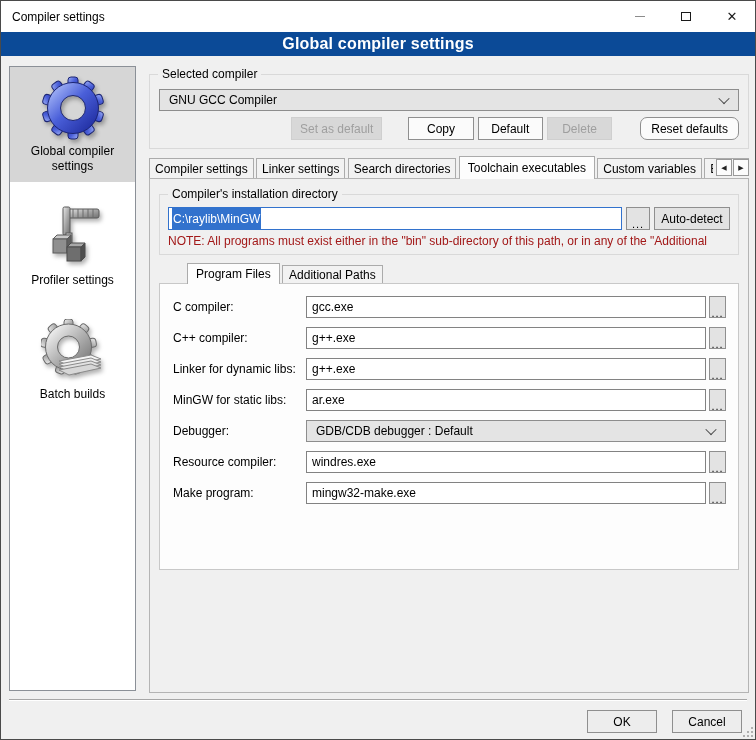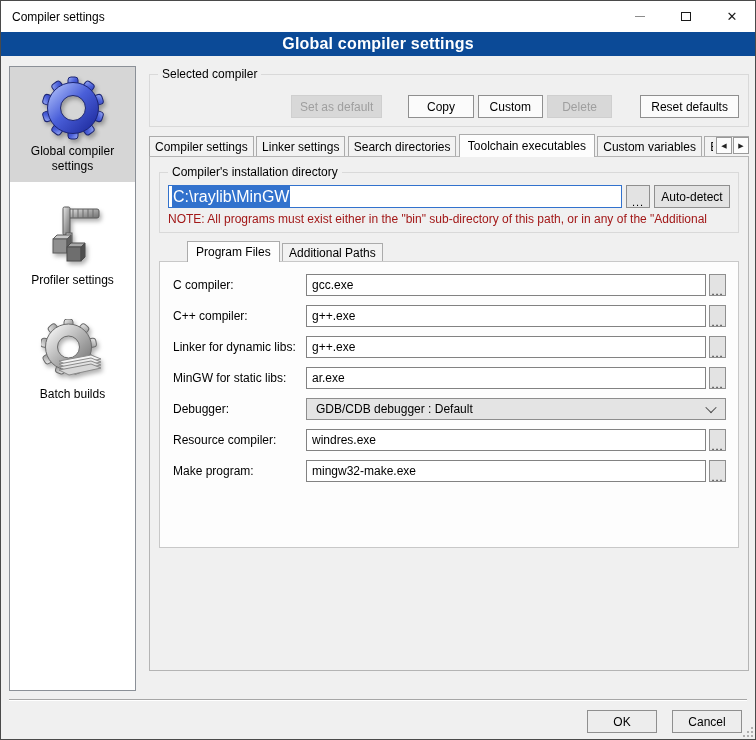--- a/index.html
+++ b/index.html
@@ -70,21 +70,21 @@
   .scroll-btn + .scroll-btn { margin-left:1px; }
 
   
   .tabpanel { position:relative; margin-top:-1px; border:1px solid #b4b4b4; background:#f0f0f0;
               height:515px; padding:14px 9px 0; z-index:1; }
 
   .gb-dir { padding:12px 8px 6px; margin-top:1px; }
   .dir-row { display:flex; height:23px; }
   .dir-input { flex:1; height:23px; background:#fff; border:1px solid #3272cd; padding:2px 3px;
                display:flex; align-items:center; overflow:hidden; white-space:nowrap; }
-  .dir-input .sel { background:#3272cd; color:#fff; padding:16px 1px; font-size:16px; }
+  .dir-input .sel { background:#3272cd; color:#fff; padding:16px 1px; font-size:12px; }
   .dots-btn { width:24px; height:23px; margin-left:4px; background:#e3e3e3; border:1px solid #8f8f8f;
               font-size:11px; letter-spacing:1px; display:inline-flex; align-items:flex-end; justify-content:center;
               padding-bottom:5px; line-height:0; }
   .autodetect { width:76px; margin-left:4px; }
   .note { margin-top:4px; color:#a21818; font-size:12px; white-space:nowrap; overflow:hidden; }
 
   .subtabstrip { position:relative; margin-top:8px; height:21px; width:100%; }
   .subtab { display:inline-flex; align-items:center; height:19px; margin-top:2px; padding:0 6px;
             border:1px solid #ababab; border-bottom:none; background:#f2f2f2; font-size:12px; vertical-align:bottom; }
   .subtab + .subtab { margin-left:-1px; }
@@ -225,26 +225,30 @@
           </g>
         </svg>
         <div class="side-label">Batch builds</div>
       </div>
     </div>
 
     <div class="main">
 
       <div class="groupbox gb-compiler">
         <span class="group-label">Selected compiler</span>
+        <div class="combo">
+          <span>GNU GCC Compiler</span>
+          <span class="chev"></span>
+        </div>
         <div class="btn-row">
           <button class="btn disabled" style="margin-left:132px; width:98px;">Set as default</button>
           <button class="btn" style="margin-left:26px; width:70px;">Copy</button>
-          <button class="btn" style="margin-left:4px; width:70px;">Custom</button>
+          <button class="btn" style="margin-left:4px; width:70px;">Default</button>
           <button class="btn disabled" style="margin-left:4px; width:70px;">Delete</button>
-          <button class="btn" style="margin-left:28px; width:106px;">Reset defaults</button>
+          <button class="btn" style="margin-left:28px; width:106px;border-radius:7px;">Reset defaults</button>
         </div>
       </div>
 
       <div class="tabstrip">
         <div class="tab">Compiler settings</div>
         <div class="tab">Linker settings</div>
         <div class="tab">Search directories</div>
         <div class="tab active">Toolchain executables</div>
         <div class="tab">Custom variables</div>
         <div class="tab">Build options</div>

